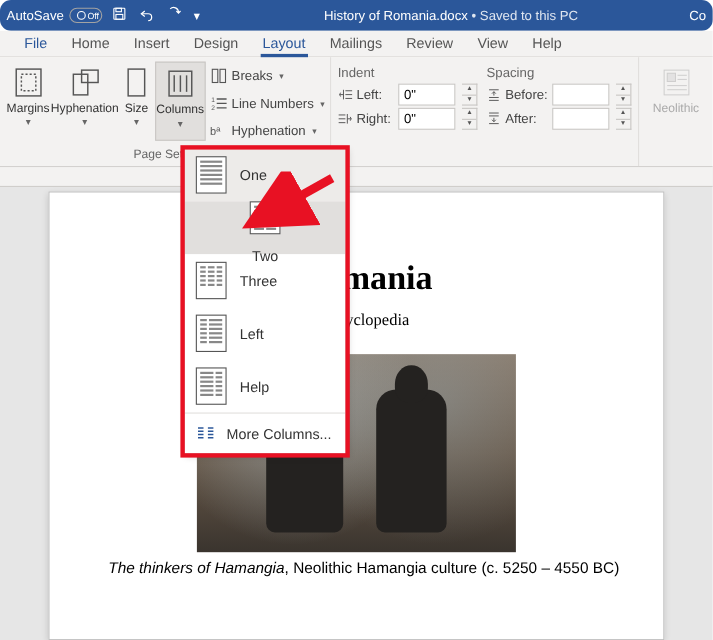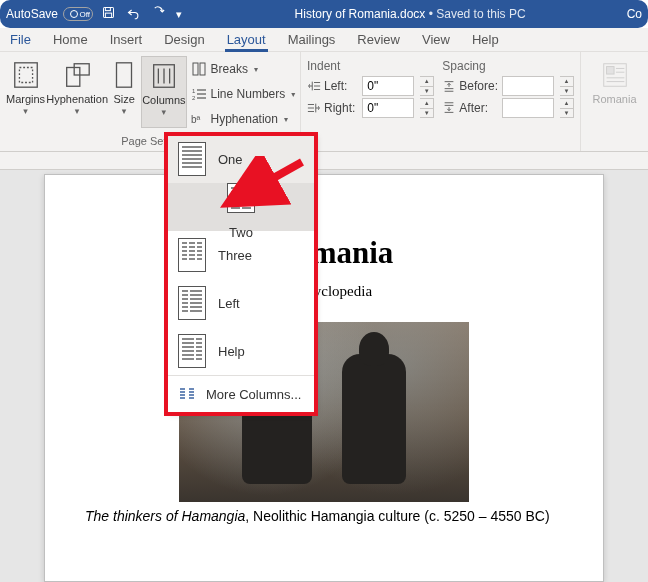--- a/index.html
+++ b/index.html
@@ -10,21 +10,21 @@
   .titlebar .autosave { display: flex; align-items: center; gap: 5px; margin-right: 8px; }
   .toggle { width: 30px; height: 14px; border: 1px solid #a3a3a3; border-radius: 8px; display: flex; align-items: center; justify-content: flex-end; padding: 0 2px 0 4px; font-size: 8px; gap: 2px; }
   .toggle .knob { width: 8px; height: 8px; border: 1px solid #fff; border-radius: 50%; }
   .qat { display: flex; align-items: center; gap: 10px; margin-right: 12px; }
   .qat svg { width: 15px; height: 15px; }
   .doctitle { flex: 1; text-align: center; white-space: nowrap; overflow: hidden; }
   .doctitle .sub { opacity: .85; }
   .titlebar .right { margin-left: auto; }
 
   
-  .tabs { height: 24px; background: #f3f2f1; border-bottom: 1px solid #e1dfdd; display: flex; align-items: flex-end; padding: 0 0; font-size: 13px; color: #555; gap: 2px; }
+  .tabs { height: 24px; background: #f3f2f1; border-bottom: 1px solid #e1dfdd; display: flex; align-items: flex-end; padding: 0 12px; font-size: 13px; color: #555; gap: 2px; }
   .tab { padding: 3px 10px 4px; cursor: default; position: relative; }
   .tab.file { color: #2b579a; font-weight: 400; }
   .tab.active { color: #2b579a; font-weight: 400; }
   .tab.active::after { content:""; position:absolute; left:8px; right:8px; bottom:-1px; height:3px; background:#2b579a; }
 
   
   .ribbon { background: #f3f2f1; border-bottom: 1px solid #d0cecb; display: flex; height: 100px; }
   .group { border-right: 1px solid #e1dfdd; padding: 4px 6px 2px; display: flex; flex-direction: column; }
   .group .body { flex: 1; display: flex; align-items: flex-start; gap: 2px; }
   .group .label { text-align: center; font-size: 11px; color: #666; padding-bottom: 2px; white-space: nowrap; }
@@ -74,21 +74,21 @@
   .docarea { position: relative; background: #e6e6e6; height: 430px; padding-top: 22px; display:flex; justify-content:center; }
   .page { width: 560px; background: #fff; border: 1px solid #bfbfbf; box-shadow: 0 2px 6px rgba(0,0,0,.15); padding: 60px 40px 20px; position: relative; }
   .page h1 { font-family: "Times New Roman", serif; font-size: 31px; font-weight: bold; text-align: center; margin-bottom: 12px; }
   .page .subtitle { font-family: "Times New Roman", serif; font-size: 15px; text-align: center; margin-bottom: 22px; }
   .page .figure { width: 290px; height: 180px; margin: 0 auto 6px; background: linear-gradient(180deg,#8a7a6a 0%, #6a5a4a 50%, #3a342e 100%); display:flex; align-items:flex-end; justify-content:center; gap:30px; padding-bottom:18px; position:relative; overflow:hidden;}
   .page .figure::before{content:"";position:absolute;inset:0;background:radial-gradient(circle at 30% 30%, rgba(180,200,210,.5), transparent 50%), radial-gradient(circle at 75% 25%, rgba(150,170,180,.4), transparent 50%);}
   .statue { width:70px; height:110px; background:#242220; border-radius:18px 18px 8px 8px; position:relative; }
   .statue::before{content:"";position:absolute;top:-24px;left:50%;transform:translateX(-50%);width:28px;height:30px;background:#242220;border-radius:50% 50% 40% 40%;}
   .statue.s2{height:130px;width:64px;}
   .statue.s2::before{top:-22px;width:30px;height:34px;}
-  .page .caption { font-family: "Times New Roman", serif; font-style: italic; font-size: 14px; text-align: left; }
+  .page .caption { font-family: "Times New Roman", serif; font-style: italic; font-size: 14px; text-align: right; }
   .page .caption .norm { font-style: normal; }
 
   
   .ruler { position:absolute; left:0; right:0; top:0; height:18px; background:#f3f2f1; border-bottom:1px solid #d0cecb;}
 </style>
 </head>
 <body>
 
 <div class="titlebar">
   <div class="autosave">
@@ -282,21 +282,21 @@
     <div class="body">
       <div class="posbtn">
         <svg viewBox="0 0 32 32" fill="none" stroke="#999">
             <rect x="4" y="4" width="24" height="24"></rect>
             <rect x="7" y="7" width="8" height="8" fill="#ccc"></rect>
             <line x1="17" y1="9" x2="26" y2="9"></line>
             <line x1="17" y1="13" x2="26" y2="13"></line>
             <line x1="7" y1="19" x2="26" y2="19"></line>
             <line x1="7" y1="23" x2="26" y2="23"></line>
           </svg>
-        <span>Romania</span>
+        <span>Neolithic</span>
       </div>
     </div>
     <div class="label">&nbsp;</div>
   </div>
 </div>
 
 <div class="docarea">
   <div class="ruler"></div>
   <div class="page">
     <h1>f Romania</h1>

